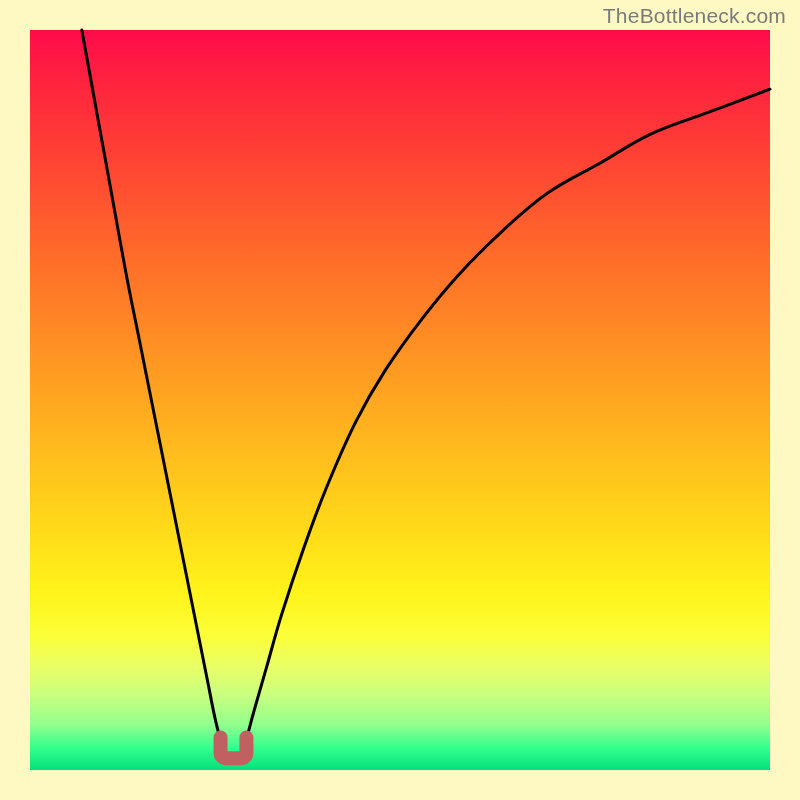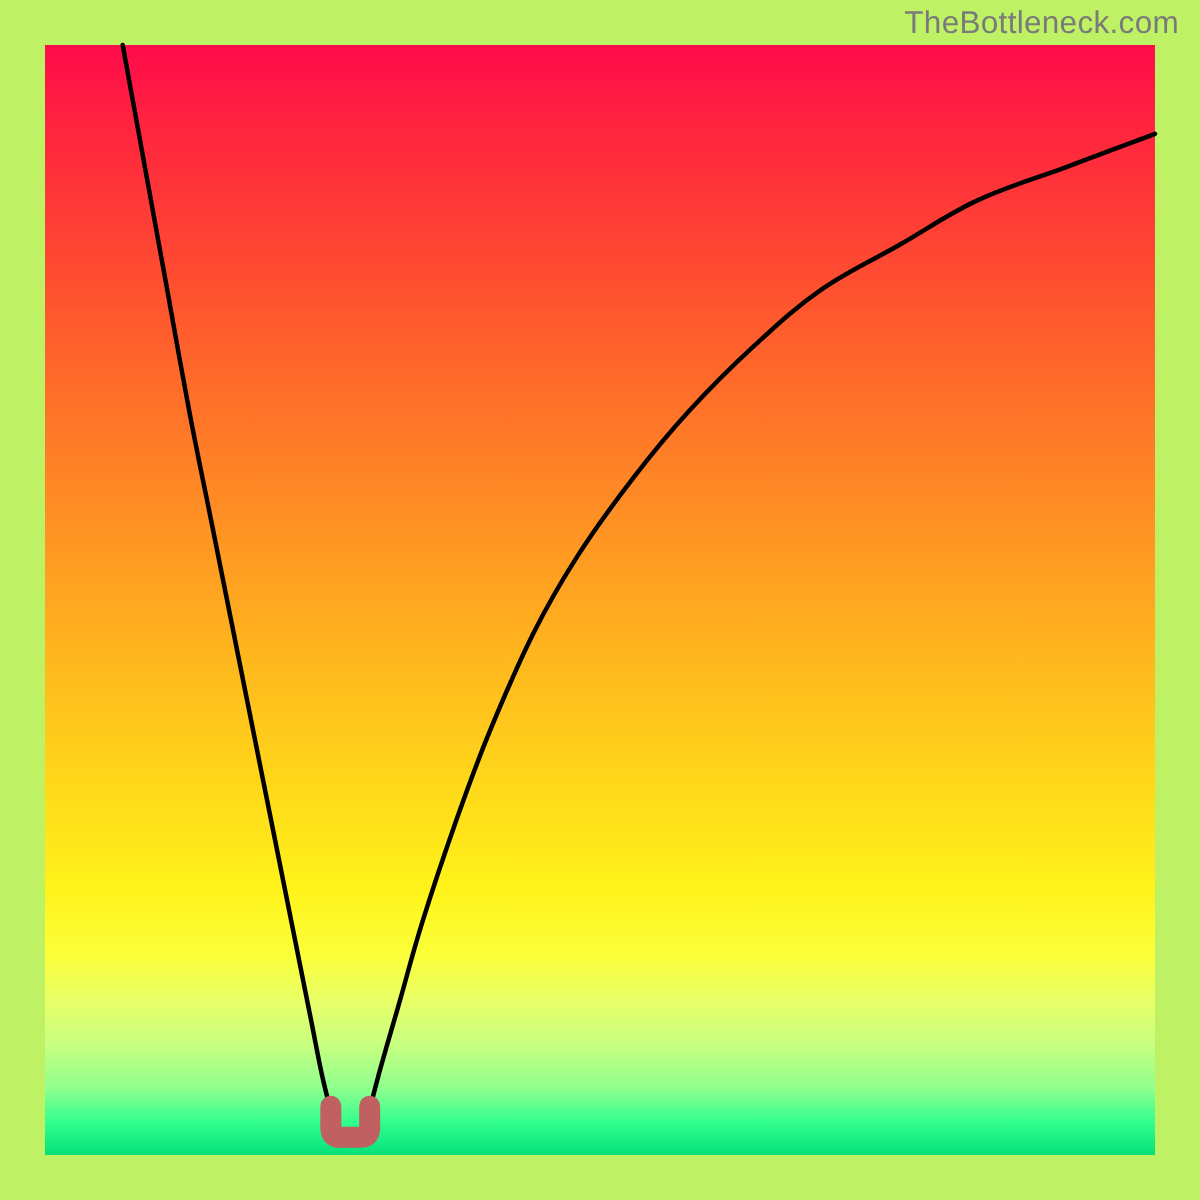--- a/index.html
+++ b/index.html
@@ -10,21 +10,21 @@
     background: #000;
     overflow: hidden;
     font-family: Arial, Helvetica, sans-serif;
   }
   .frame {
     position: absolute;
     top: 0;
     left: 0;
     width: 800px;
     height: 800px;
-    background: #bef264;
+    background: #fef9c3;
   }
   .plot {
     position: absolute;
     left: 30px;
     top: 30px;
     width: 740px;
     height: 740px;
     background: linear-gradient(
       to bottom,
       #ff0b4b 0%,

